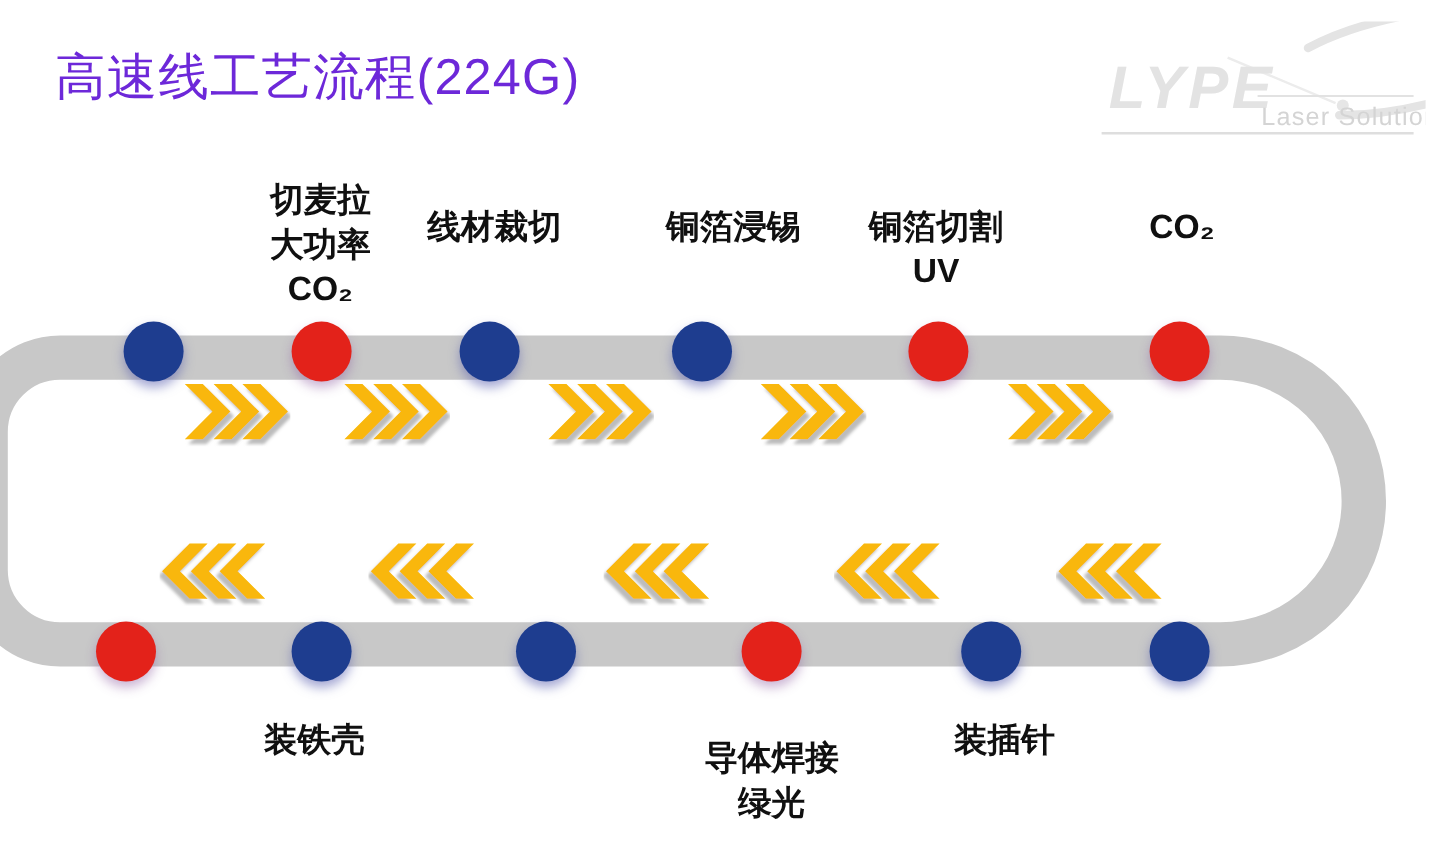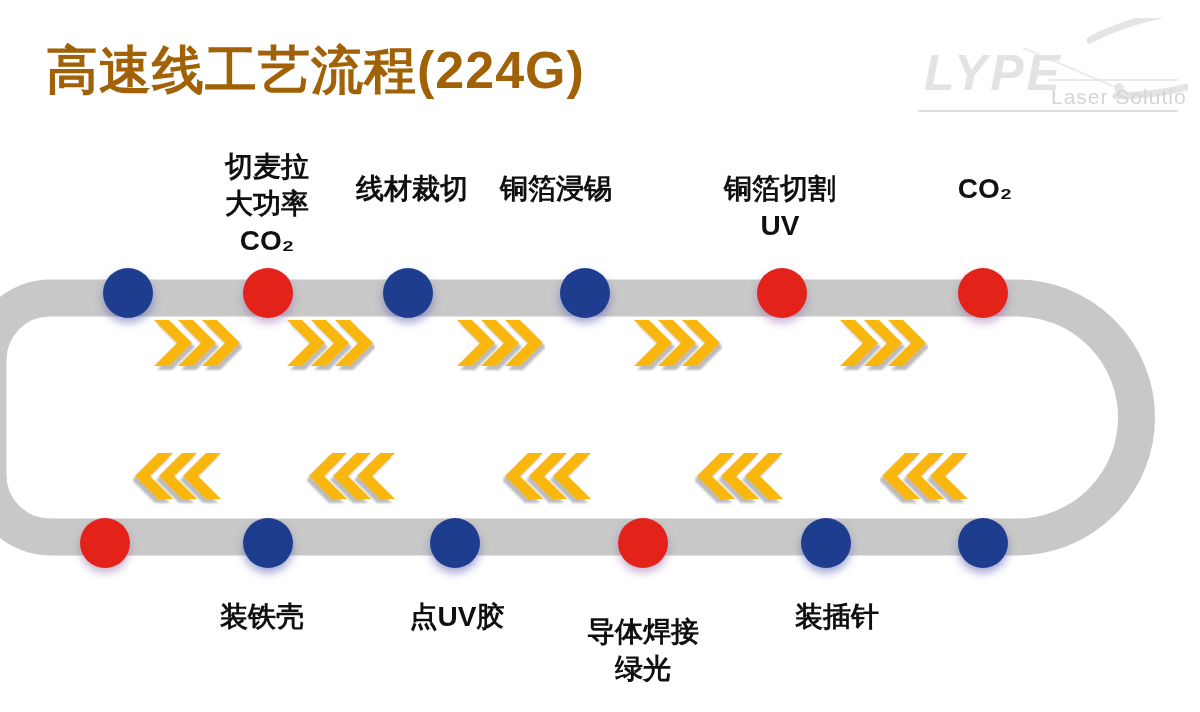--- a/index.html
+++ b/index.html
@@ -1,22 +1,22 @@
 <!DOCTYPE html>
 <html><head>
 <meta charset="utf-8">
 <style>
   html,body{margin:0;padding:0;background:#ffffff;}
   .stage{
     position:relative;width:1200px;height:712px;background:#ffffff;overflow:hidden;
     font-family:"Liberation Sans","DejaVu Sans",sans-serif;
   }
   .title{
-    position:absolute;left:46px;top:36px;font-size:52px;font-weight:700;
-    color:#a16207;letter-spacing:1px;white-space:nowrap;
+    position:absolute;left:46px;top:36px;font-size:42px;font-weight:400;
+    color:#6d28d9;letter-spacing:1px;white-space:nowrap;
   }
   .track-svg{position:absolute;left:0;top:0;}
   .dot{position:absolute;width:50px;height:50px;border-radius:50%;}
   .dot.blue{background:#1e3d8f;box-shadow:0 5px 9px rgba(90,95,175,.55);}
   .dot.red{background:#e3221a;box-shadow:0 5px 9px rgba(140,90,160,.45);}
   .label{
     position:absolute;transform:translateX(-50%);text-align:center;
     font-size:28px;font-weight:800;color:#101010;line-height:37px;white-space:nowrap;
   }
   .label span{display:block;}
@@ -59,21 +59,21 @@
   <div class="label" style="left:267px;top:148px">
     <span>切麦拉</span>
     <span>大功率</span>
     <span>CO₂</span>
   </div>
   <div class="label" style="left:412px;top:170px">
     <span>线材裁切</span>
     <span></span>
     <span></span>
   </div>
-  <div class="label" style="left:556px;top:170px">
+  <div class="label" style="left:611px;top:170px">
     <span>铜箔浸锡</span>
     <span></span>
     <span></span>
   </div>
   <div class="label" style="left:780px;top:170px">
     <span>铜箔切割</span>
     <span>UV</span>
     <span></span>
   </div>
   <div class="label" style="left:985px;top:170px">
@@ -164,24 +164,20 @@
   <div class="dot blue" style="left:243px;top:518px"></div>
   <div class="dot blue" style="left:430px;top:518px"></div>
   <div class="dot red" style="left:618px;top:518px"></div>
   <div class="dot blue" style="left:801px;top:518px"></div>
   <div class="dot blue" style="left:958px;top:518px"></div>
 
   <div class="label" style="left:262px;top:598px">
     <span>装铁壳</span>
     <span></span>
   </div>
-  <div class="label" style="left:457px;top:598px">
-    <span>点UV胶</span>
-    <span></span>
-  </div>
   <div class="label" style="left:643px;top:613px">
     <span>导体焊接</span>
     <span>绿光</span>
   </div>
   <div class="label" style="left:837px;top:598px">
     <span>装插针</span>
     <span></span>
   </div>
 
 </div>

